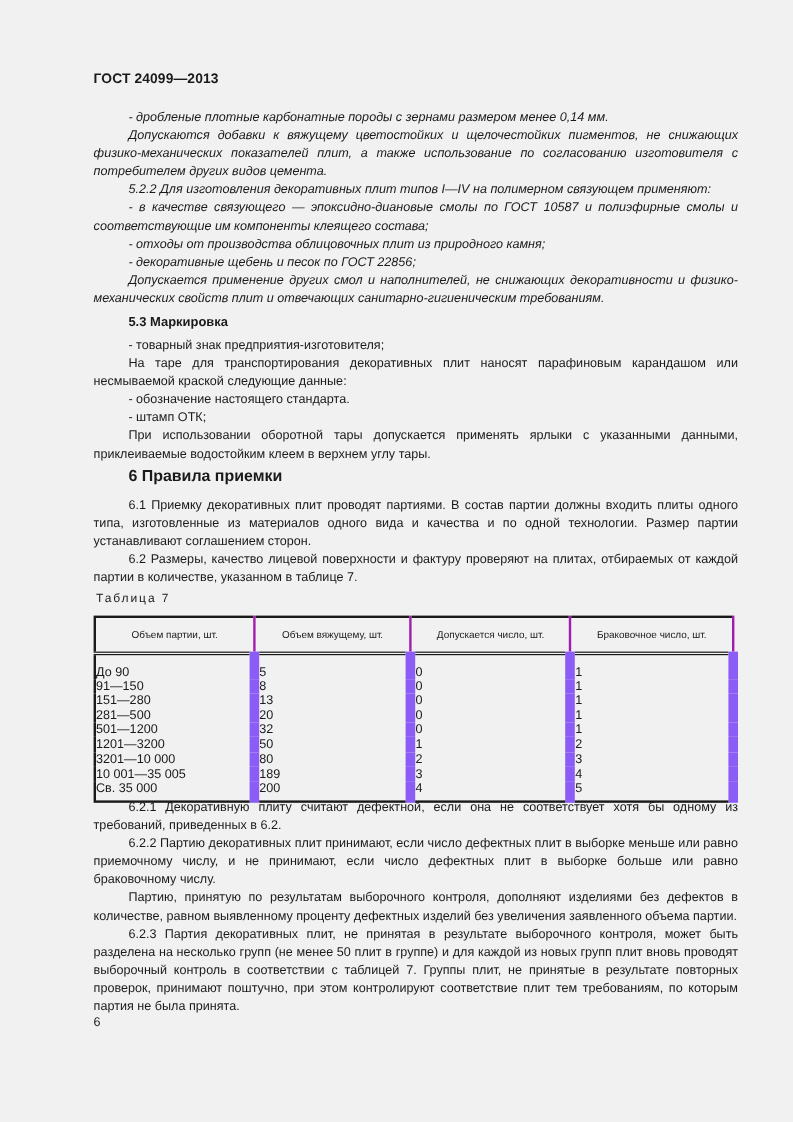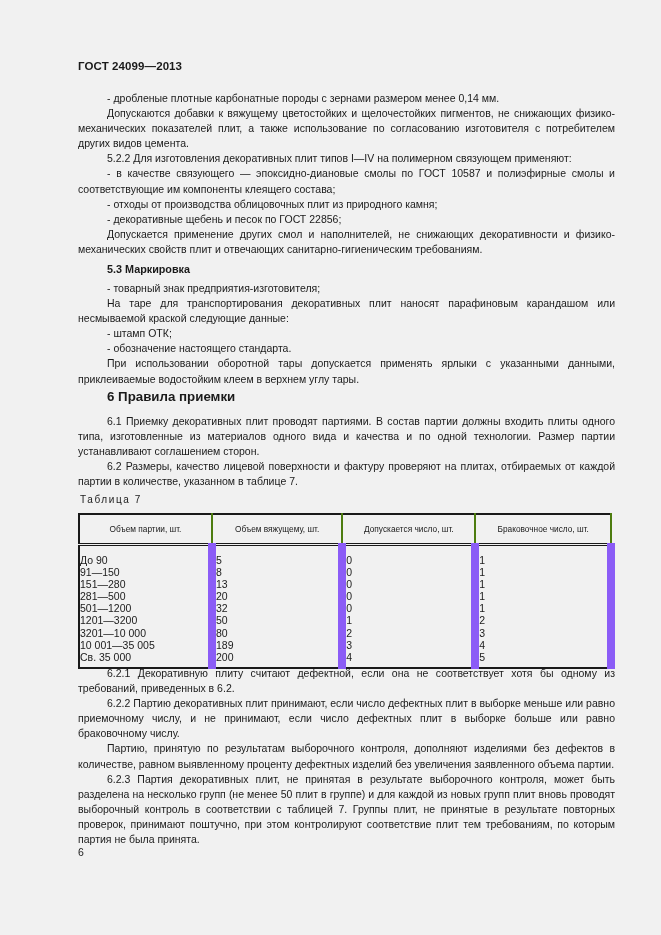--- a/index.html
+++ b/index.html
@@ -27,54 +27,54 @@
     position: absolute; left: 80px; top: 494px;
     font-size: 10px; letter-spacing: 1.6px;
   }
   table.t7 {
     position: absolute; left: 78px; top: 513px; width: 537px;
     border-collapse: collapse; font-size: 10.5px;
     border: 2px solid #1a1a1a;
   }
   table.t7 th {
     font-weight: normal; font-size: 8.3px; height: 28px;
-    border-left: 2px solid #1a1a1a; border-right: 2px solid #4d7c0f;
+    border-left: 2px solid #1a1a1a; border-right: 2px solid #a21caf;
     border-bottom: 3px double #1a1a1a;
     padding: 0; text-align: center; vertical-align: middle;
   }
   table.t7 td {
     border-left: 2px solid #1a1a1a; border-right: 8px solid #8b5cf6;
     padding: 0; line-height: 12.1px; height: 12.1px;
   }
   table.t7 tr.first td { padding-top: 8px; }
   table.t7 tr.last td { padding-bottom: 4px; }
   .page-number { position: absolute; left: 78px; top: 846px; font-size: 10.5px; }
 </style>
 </head>
 <body>
 
 <div class="doc-header">ГОСТ 24099—2013</div>
 
-<div class="block" style="top:91px;">
+<div class="block" style="top:91px;font-style:italic;">
   <p class="p indent">- дробленые плотные карбонатные породы с зернами размером менее 0,14 мм.</p>
   <p class="p indent">Допускаются добавки к вяжущему цветостойких и щелочестойких пигментов, не снижающих физико-механических показателей плит, а также использование по согласованию изготовителя с потребителем других видов цемента.</p>
   <p class="p indent">5.2.2 Для изготовления декоративных плит типов I—IV на полимерном связующем применяют:</p>
   <p class="p indent">- в качестве связующего — эпоксидно-диановые смолы по ГОСТ 10587 и полиэфирные смолы и соответствующие им компоненты клеящего состава;</p>
   <p class="p indent">- отходы от производства облицовочных плит из природного камня;</p>
   <p class="p indent">- декоративные щебень и песок по ГОСТ 22856;</p>
   <p class="p indent">Допускается применение других смол и наполнителей, не снижающих декоративности и физико-механических свойств плит и отвечающих санитарно-гигиеническим требованиям.</p>
 </div>
 
 <div class="block" style="top:263px;">
   <p class="h3">5.3 Маркировка</p>
   <div style="height:6px"></div>
   <p class="p indent">- товарный знак предприятия-изготовителя;</p>
   <p class="p indent">На таре для транспортирования декоративных плит наносят парафиновым карандашом или несмываемой краской следующие данные:</p>
+  <p class="p indent">- обозначение настоящего стандарта.</p>
   <p class="p indent">- штамп ОТК;</p>
-  <p class="p indent">- обозначение настоящего стандарта.</p>
   <p class="p indent">При использовании оборотной тары допускается применять ярлыки с указанными данными, приклеиваемые водостойким клеем в верхнем углу тары.</p>
 </div>
 
 <div class="block" style="top:389px;">
   <p class="h2">6 Правила приемки</p>
   <div style="height:10px"></div>
   <p class="p indent">6.1 Приемку декоративных плит проводят партиями. В состав партии должны входить плиты одного типа, изготовленные из материалов одного вида и качества и по одной технологии. Размер партии устанавливают соглашением сторон.</p>
   <p class="p indent">6.2 Размеры, качество лицевой поверхности и фактуру проверяют на плитах, отбираемых от каждой партии в количестве, указанном в таблице 7.</p>
 </div>
 

